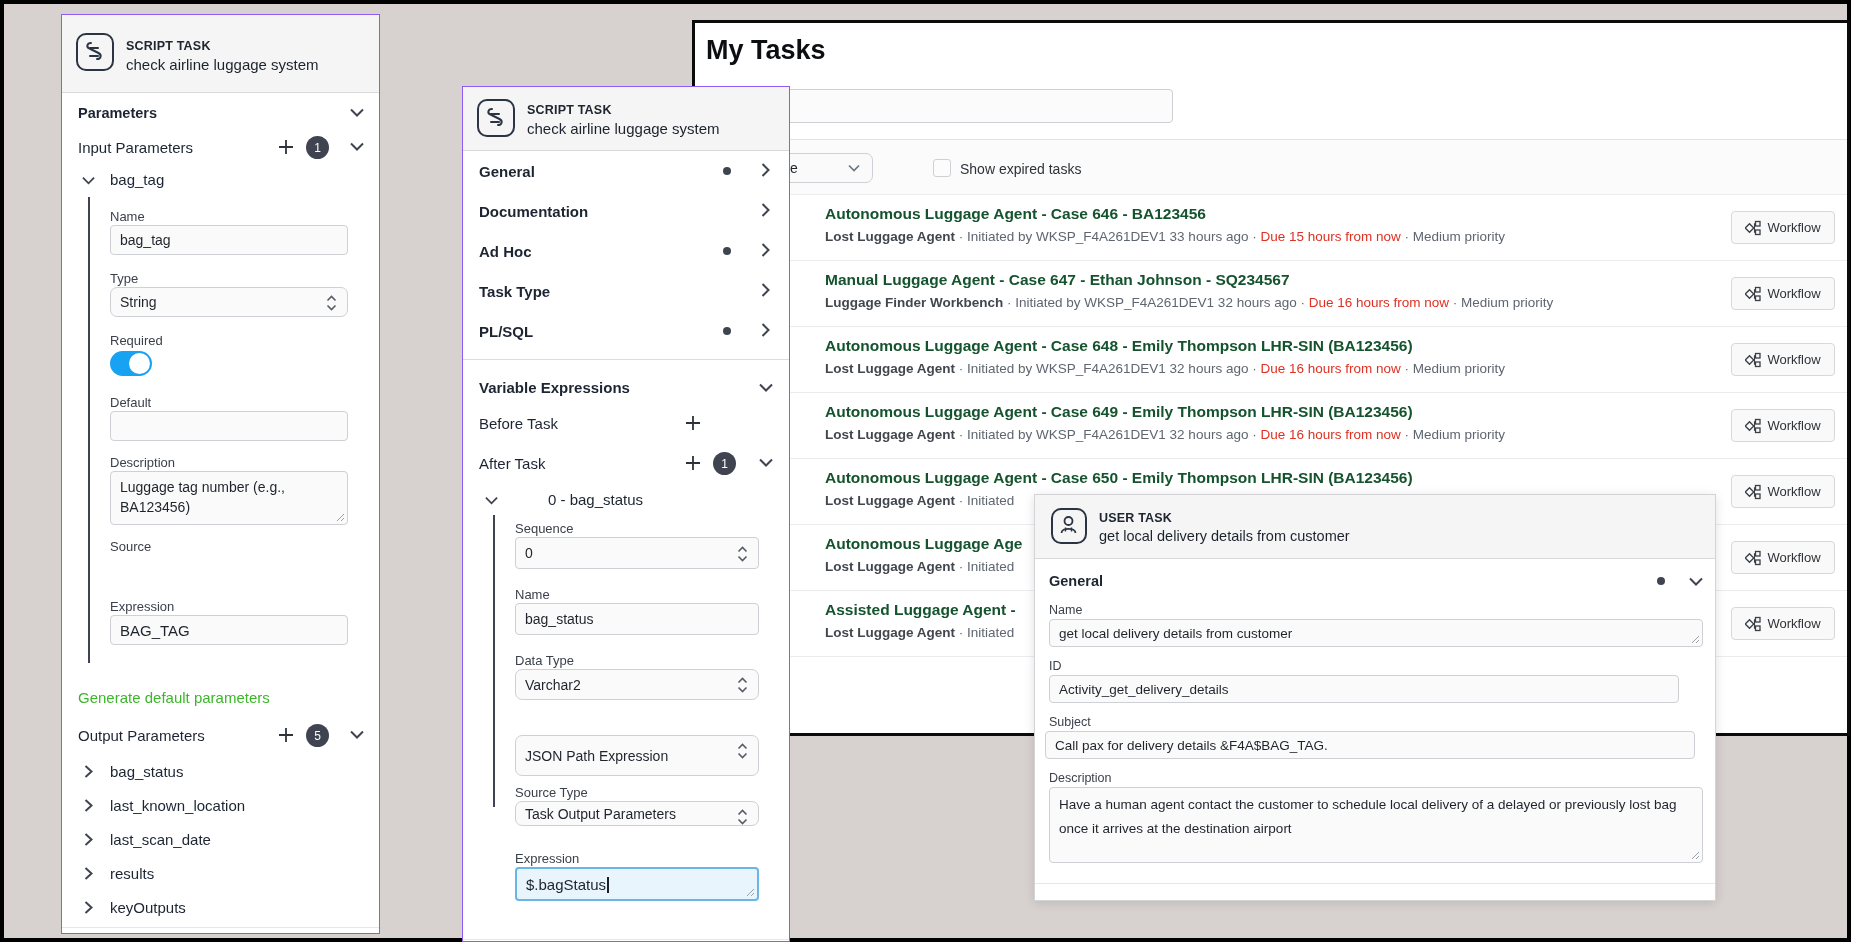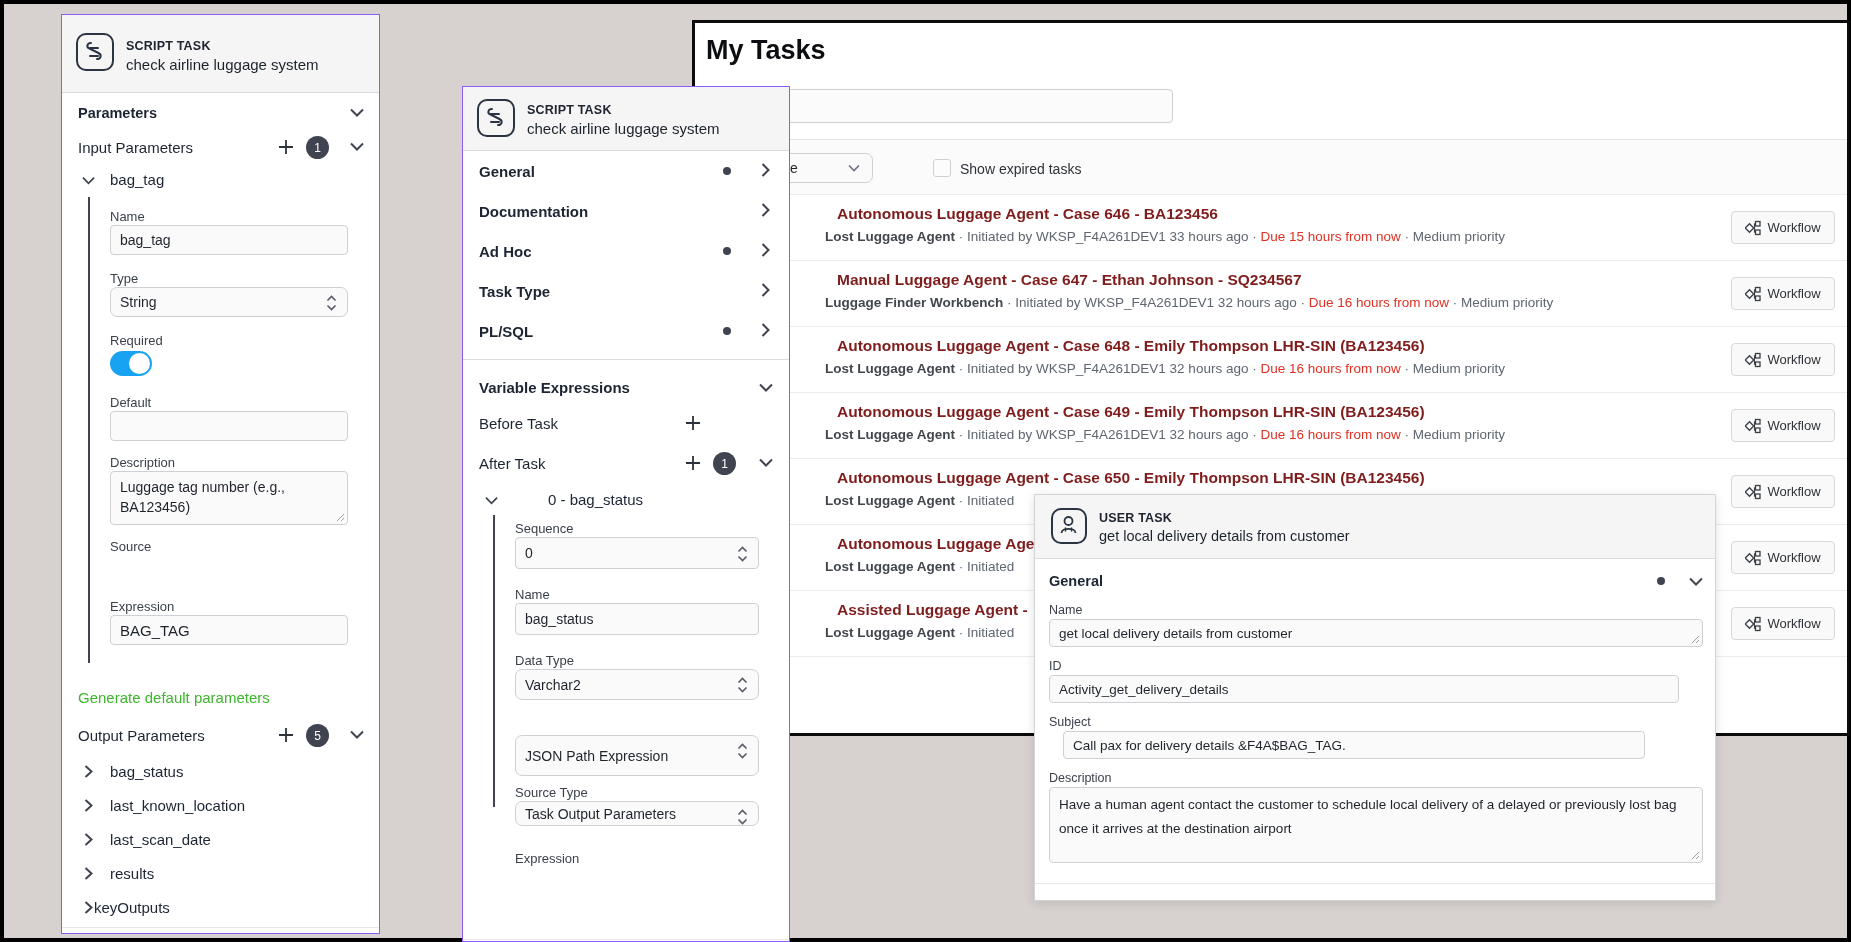--- a/index.html
+++ b/index.html
@@ -31,21 +31,21 @@
   .toggle { position:absolute; width:42px; height:25px; border-radius:13px; background:#18a2f2; }
   .toggle .knob { position:absolute; right:2px; top:2px; width:21px; height:21px; border-radius:50%; background:#fff; }
 
   
   .win { position:absolute; background:#fff; border:3px solid #0b0b0b; }
   .win-title { position:absolute; font-size:27px; font-weight:bold; color:#0c0e11; }
   .filterbar { position:absolute; background:#fbfbfc; border-top:1px solid #e4e4e7; border-bottom:1px solid #ececef; }
   .checkbox { position:absolute; width:18px; height:18px; background:#fcfcfc; border:1px solid #cfd0d6; border-radius:3px; }
   .cb-label { position:absolute; font-size:14px; color:#2e3338; }
   .trow { position:absolute; left:0; right:0; height:66px; border-bottom:1px solid #ececee; }
-  .trow .title { position:absolute; left:142px; top:10px; font-size:15.5px; font-weight:bold; color:#7f1d1d; cursor:pointer; white-space:nowrap; }
+  .trow .title { position:absolute; left:130px; top:10px; font-size:15.5px; font-weight:bold; color:#14532d; cursor:pointer; white-space:nowrap; }
   .trow .sub { position:absolute; left:130px; top:34px; font-size:13.5px; color:#5f6670; white-space:nowrap; }
   .trow .sub b { color:#42474e; }
   .trow .due { color:#de3124; }
   .wf-btn { position:absolute; left:1036px; top:16px; width:104px; height:33px; background:#f9f9fa; border:1px solid #d8d8dc; border-radius:4px; display:flex; align-items:center; justify-content:center; gap:6px; font-size:13px; color:#2f3337; cursor:pointer; }
 
   
   .focused { background:#e9f5fd !important; border:2px solid #69b5e6 !important; }
   .cursor { display:inline-block; width:1.5px; height:16px; background:#1b1f26; vertical-align:-3px; margin-left:1px; }
   .helper { position:absolute; font-size:13px; color:#565c66; }
 
@@ -269,21 +269,21 @@
         <polyline points="1.5,1 7.5,6.5 1.5,12" fill="none" stroke="#3f4450" stroke-width="2"></polyline>
       </svg>
     <div class="rowlabel" style="left:48px; top:816px;">last_scan_date</div>
     <svg class="icon" style="left:22px; top:852px;" width="9" height="13" viewBox="0 0 9 13">
         <polyline points="1.5,1 7.5,6.5 1.5,12" fill="none" stroke="#3f4450" stroke-width="2"></polyline>
       </svg>
     <div class="rowlabel" style="left:48px; top:850px;">results</div>
     <svg class="icon" style="left:22px; top:886px;" width="9" height="13" viewBox="0 0 9 13">
         <polyline points="1.5,1 7.5,6.5 1.5,12" fill="none" stroke="#3f4450" stroke-width="2"></polyline>
       </svg>
-    <div class="rowlabel" style="left:32px; top:884px;">keyOutputs</div>
+    <div class="rowlabel" style="left:48px; top:884px;">keyOutputs</div>
 
     <div class="divider" style="top:912px;"></div>
   </div>
 
   <div class="panel" style="left:458px; top:82px; width:328px; height:856px;">
     <div class="phead" style="height:64px;">
       <div class="task-icon" style="left:14px; top:12px;">
         <svg width="33" height="33" viewBox="0 0 33 33">
             <path d="M13 8 c-4 0 -5 4 -1.5 5.5 l9 4.5 c3.5 1.8 2.5 6 -1.5 6 M12 13 h8 M12 21 h8" fill="none" stroke="#2b3442" stroke-width="2" stroke-linecap="round"></path>
           </svg>
@@ -383,20 +383,26 @@
     <div class="fieldlabel" style="left:52px; top:698px;">Source Type</div>
     <div class="sel" style="left:52px; top:714px; width:244px; height:25px;">
       <span>Task Output Parameters</span>
       <svg class="icon" style="right:10px; top:7px;" width="11" height="16" viewBox="0 0 11 16">
           <polyline points="1.5,5.5 5.5,1.5 9.5,5.5" fill="none" stroke="#565c66" stroke-width="1.6"></polyline>
           <polyline points="1.5,10.5 5.5,14.5 9.5,10.5" fill="none" stroke="#565c66" stroke-width="1.6"></polyline>
         </svg>
     </div>
 
     <div class="fieldlabel" style="left:52px; top:764px;">Expression</div>
+    <div class="ta focused" style="left:52px; top:780px; width:244px; height:34px; font-size:15px; padding-top:6px;">
+      <span>$.bagStatus</span><span class="cursor"></span>
+      <svg class="grip" width="9" height="9" viewBox="0 0 9 9">
+          <path d="M8 1 L1 8 M8 5 L5 8" stroke="#9aa0a8" stroke-width="1"></path>
+        </svg>
+    </div>
     <div class="helper" style="left:45px; top:824px;margin-top:32px;">Valid JSON path expression</div>
 
     <div class="divider" style="top:852px;"></div>
   </div>
 
   <div class="overlay" style="left:1030px; top:490px; width:682px; height:407px;">
     <div class="phead" style="height:64px;">
       <div class="task-icon" style="left:16px; top:13px; width:36px; height:36px;">
         <svg width="31" height="31" viewBox="0 0 31 31">
             <circle cx="15.5" cy="11" r="4" fill="none" stroke="#2b3442" stroke-width="1.8"></circle>
@@ -421,21 +427,21 @@
           <path d="M8 1 L1 8 M8 5 L5 8" stroke="#9aa0a8" stroke-width="1"></path>
         </svg>
     </div>
 
     <div class="fieldlabel" style="left:14px; top:164px; font-size:12.5px;">ID</div>
     <div class="inp" style="left:14px; top:180px; width:630px; height:28px; font-size:13.5px;">
         <span>Activity_get_delivery_details</span>
       </div>
 
     <div class="fieldlabel" style="left:14px; top:220px; font-size:12.5px;">Subject</div>
-    <div class="inp" style="left:28px; top:236px; width:582px; height:28px; font-size:13.5px;">
+    <div class="inp" style="left:10px; top:236px; width:650px; height:28px; font-size:13.5px;">
         <span>Call pax for delivery details &amp;F4A$BAG_TAG.</span>
       </div>
 
     <div class="fieldlabel" style="left:14px; top:276px; font-size:12.5px;">Description</div>
     <div class="ta" style="left:14px; top:292px; width:654px; height:76px; font-size:13.5px; line-height:24px;">
       <span>Have a human agent contact the customer to schedule local delivery of a delayed or previously lost bag once it arrives at the destination airport</span>
       <svg class="grip" width="9" height="9" viewBox="0 0 9 9">
           <path d="M8 1 L1 8 M8 5 L5 8" stroke="#9aa0a8" stroke-width="1"></path>
         </svg>
     </div>

